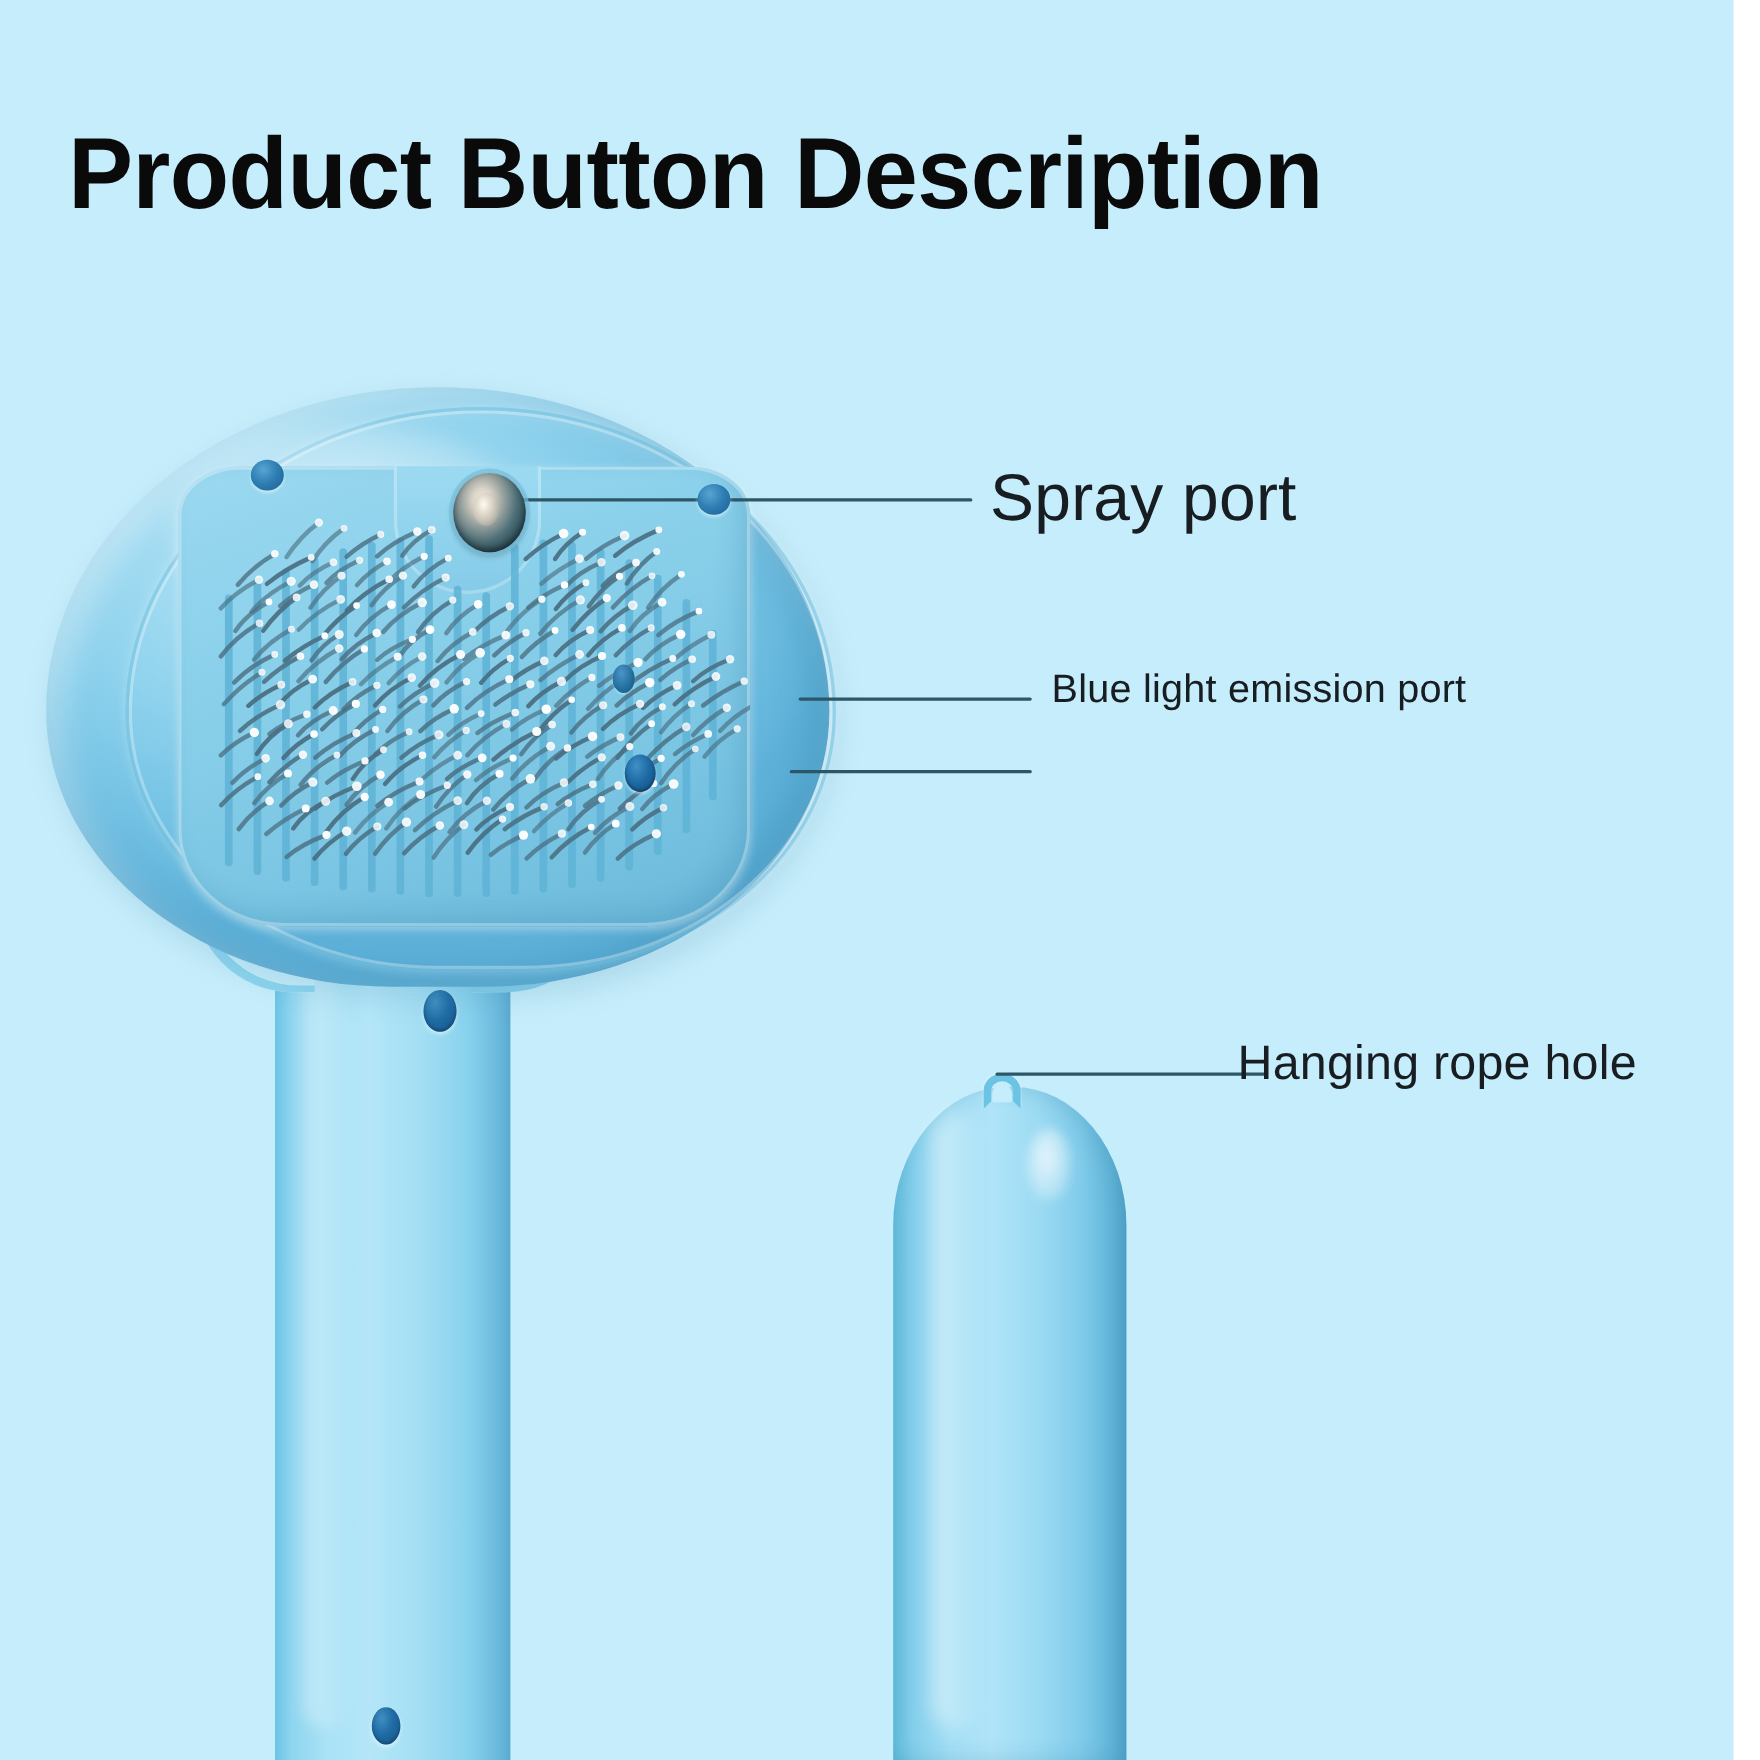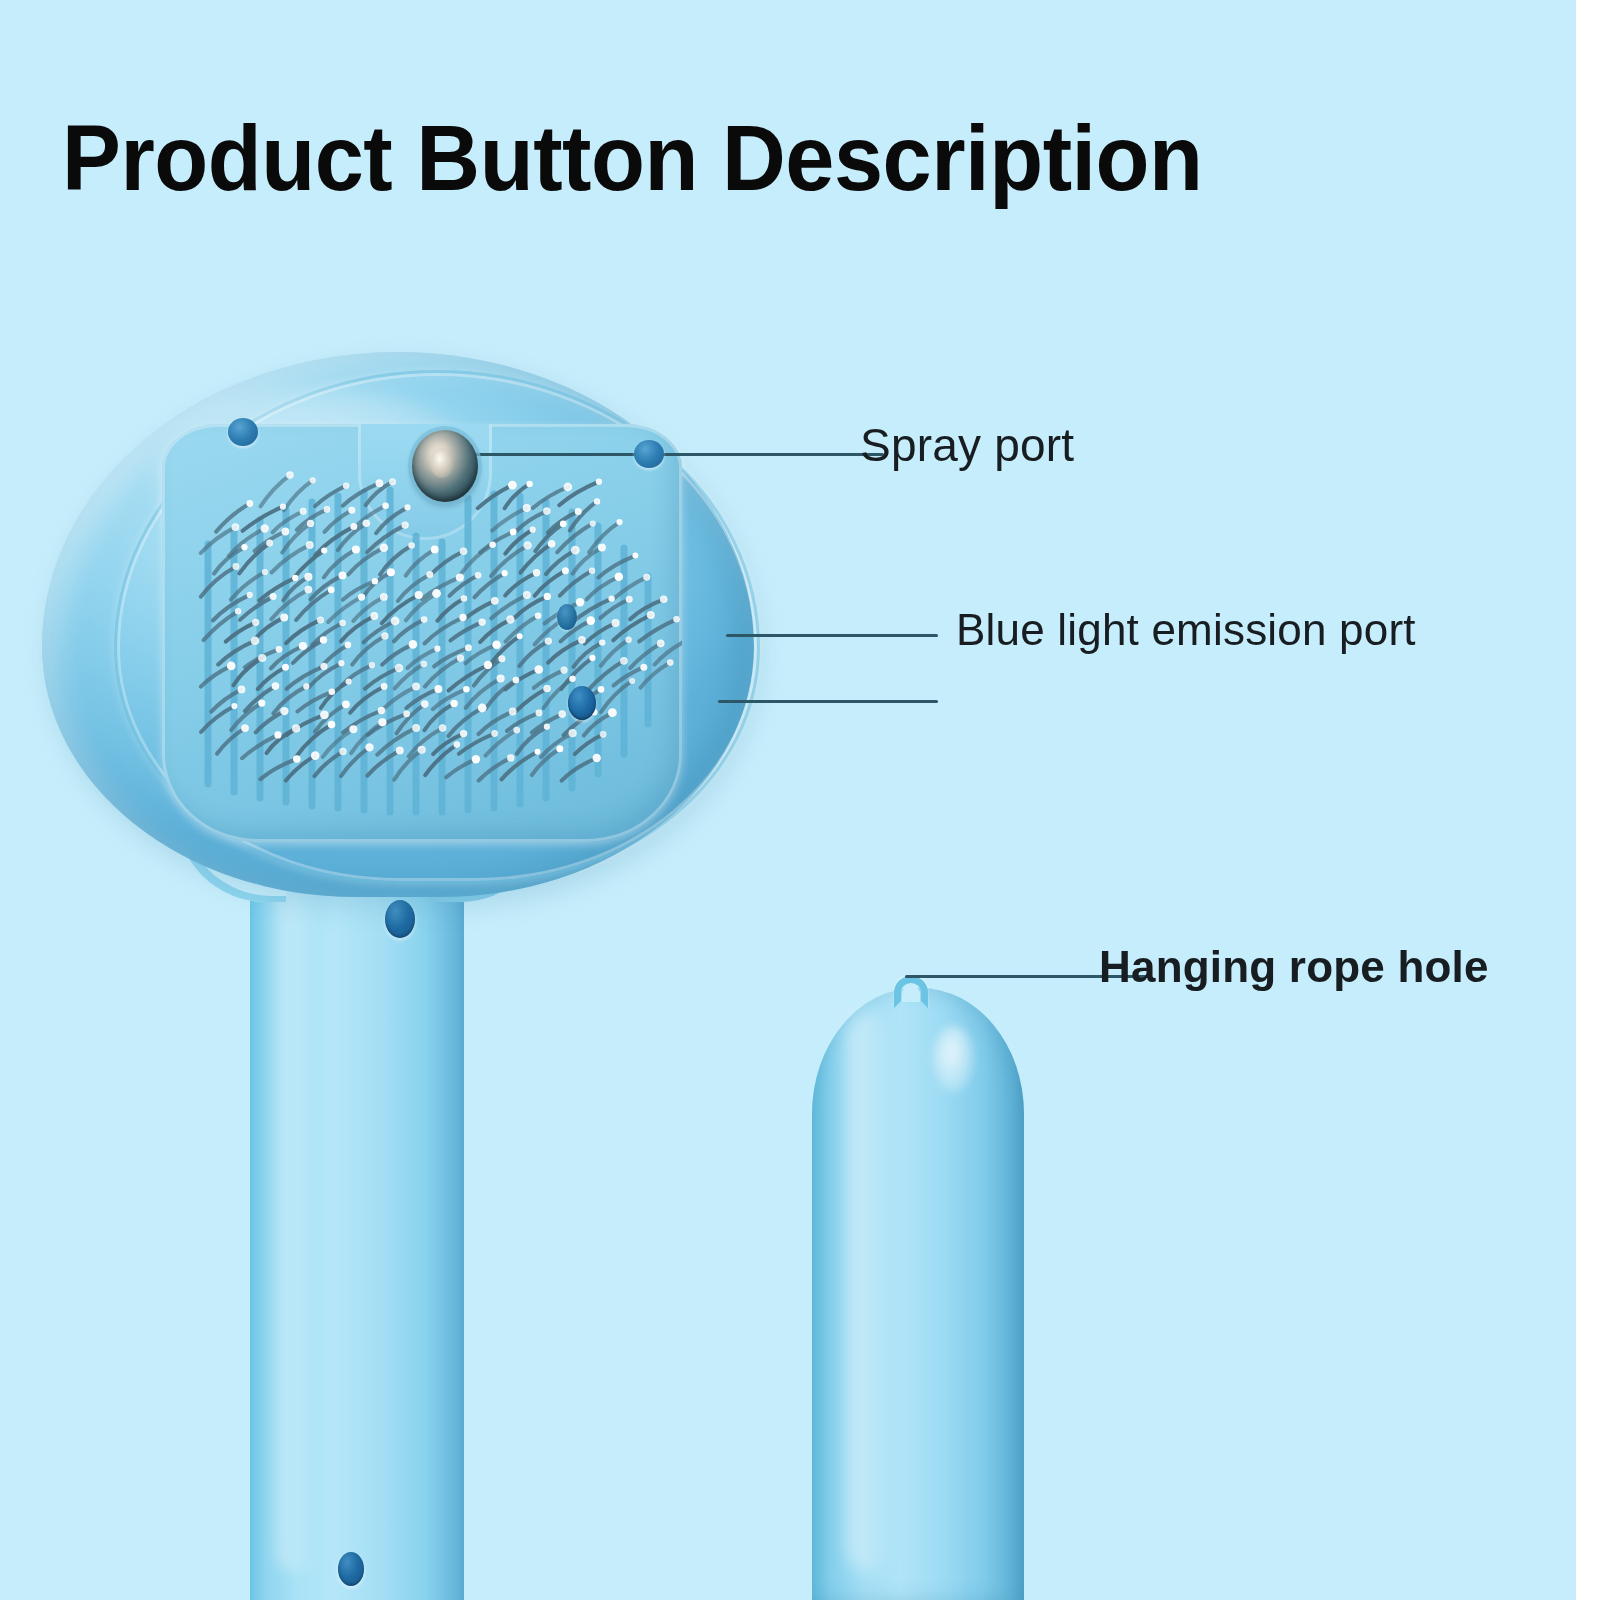--- a/index.html
+++ b/index.html
@@ -39,24 +39,24 @@
 
   
   .callout-label {
     position: absolute;
     font-family: "Liberation Sans", sans-serif;
     font-weight: 400;
     color: #171d21;
     white-space: nowrap;
     letter-spacing: 0.2px;
   }
-  #label-spray        { left: 860px;  top: 418px;  font-size: 46px; }
-  #label-bluelight    { left: 956px;  top: 605px;  font-size: 44px; }
+  #label-spray        { left: 900px;  top: 418px;  font-size: 60px; }
+  #label-bluelight    { left: 956px;  top: 605px;  font-size: 36px; }
   #label-needle       { left: 956px;  top: 672px;  font-size: 44px; }
-  #label-rope         { left: 1099px; top: 942px;  font-size: 44px; font-weight: bold; }
+  #label-rope         { left: 1125px; top: 942px;  font-size: 44px; }
 
   
   .leader {
     position: absolute;
     height: 3px;
     background: #2d5766;
     border-radius: 2px;
   }
   #leader-spray      { left: 452px;  top: 453px;  width: 432px; }
   #leader-bluelight  { left: 726px;  top: 634px;  width: 212px; }

